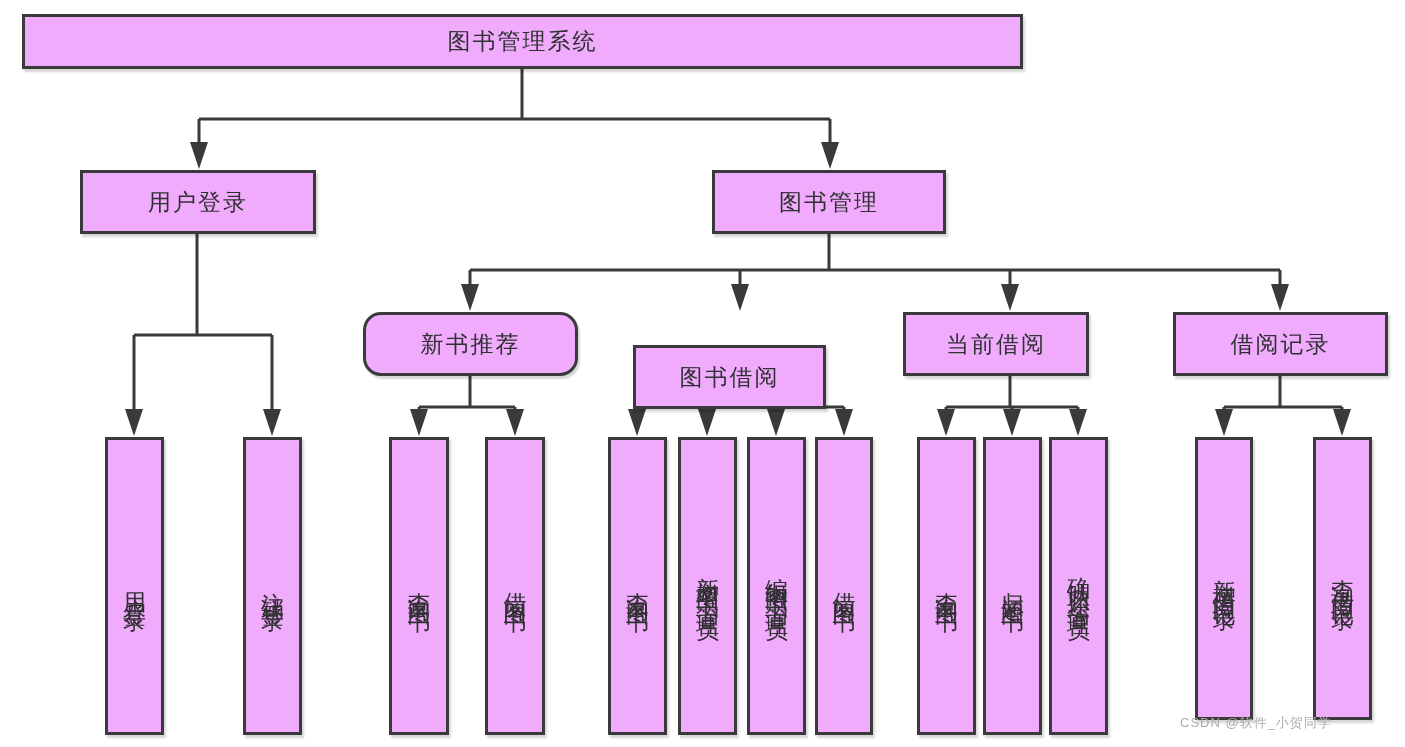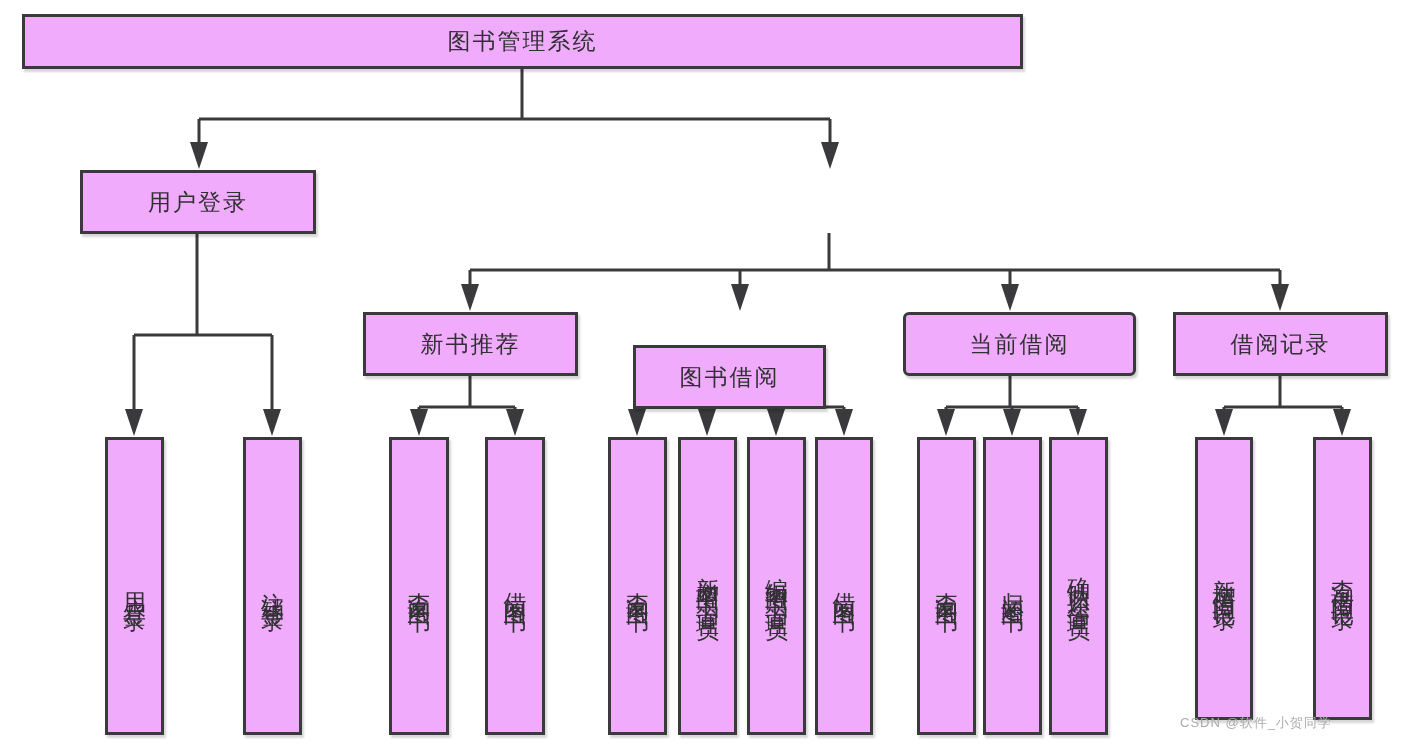--- a/index.html
+++ b/index.html
@@ -92,28 +92,31 @@
     </g>
   </svg>
 
   <div class="node" style="left:22px; top:14px; width:1001px; height:55px;">
     <span class="lbl">图书管理系统</span>
   </div>
 
   <div class="node" style="left:80px; top:170px; width:236px; height:64px;">
     <span class="lbl">用户登录</span>
   </div>
+  <div class="node" style="left:712px; top:170px; width:234px; height:64px;">
+    <span class="lbl">图书管理</span>
+  </div>
 
-  <div class="node" style="left:363px; top:312px; width:215px; height:64px;">
+  <div class="node" style="left:363px; top:312px; width:215px; height:64px;border-radius:18px;">
     <span class="lbl">新书推荐</span>
   </div>
   <div class="node" style="left:633px; top:312px; width:193px; height:64px;margin-top:33px;">
     <span class="lbl">图书借阅</span>
   </div>
-  <div class="node" style="left:903px; top:312px; width:233px; height:64px;border-radius:6px;">
+  <div class="node" style="left:903px; top:312px; width:186px; height:64px;">
     <span class="lbl">当前借阅</span>
   </div>
   <div class="node" style="left:1173px; top:312px; width:215px; height:64px;justify-content:center;">
     <span class="lbl">借阅记录</span>
   </div>
 
   <div class="node v" style="left:105px; top:437px; width:59px; height:298px;">
     <span class="lbl">用户登录</span>
   </div>
   <div class="node v" style="left:243px; top:437px; width:59px; height:298px;">

